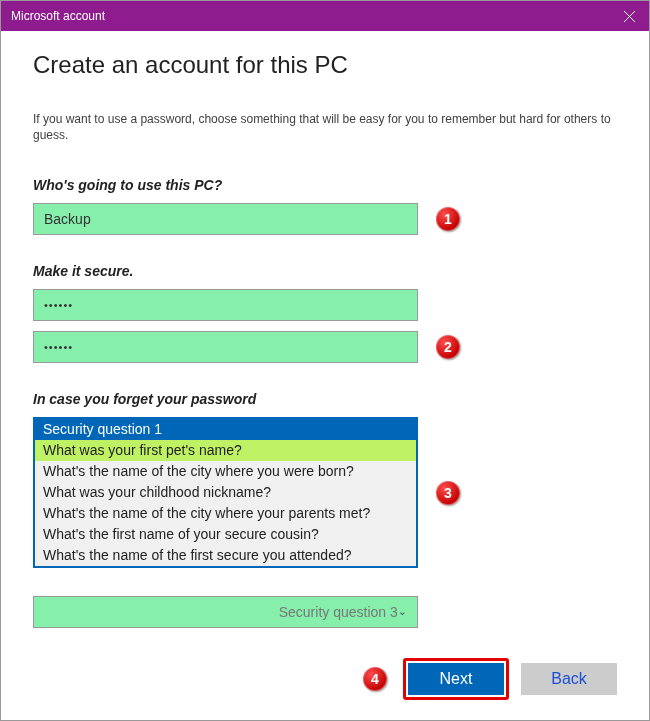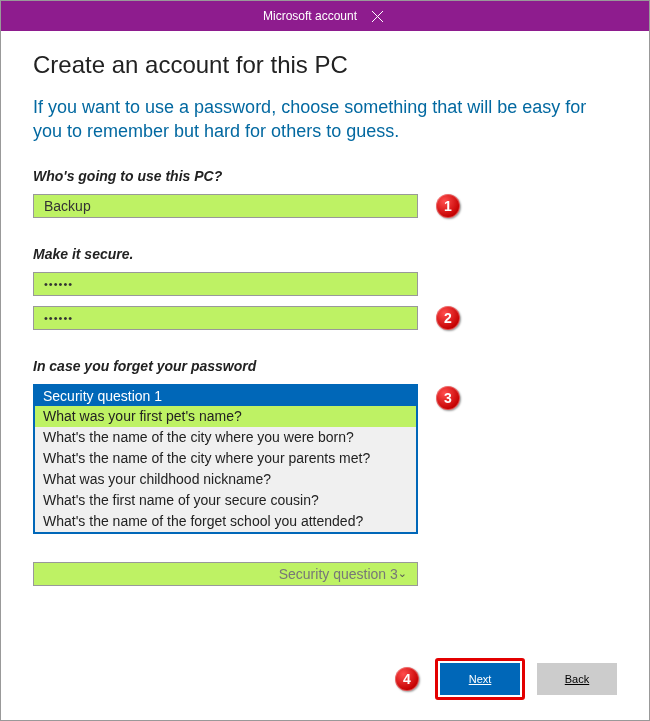--- a/index.html
+++ b/index.html
@@ -12,67 +12,67 @@
       border: 1px solid #999;
     }
     .titlebar {
       background: #8e1c8e;
       color: #fff;
       height: 30px;
       display: flex;
       align-items: center;
       padding: 0 10px;
       font-size: 12px;
-      justify-content: center;
+      justify-content: space-between;
     }
     .close-btn {
       width: 40px;
       height: 30px;
       display: flex;
       align-items: center;
       justify-content: center;
       font-size: 14px;
       margin-right: -10px;
     }
     .content {
       padding: 20px 32px 0 32px;
     }
     .page-title {
       font-size: 24px;
       font-weight: 400;
       color: #222;
-      margin-bottom: 16px;
+      margin-bottom: 32px;
     }
     .intro {
-      font-size: 18px;
-      color: #0369a1;
+      font-size: 12px;
+      color: #404040;
       line-height: 1.35;
-      margin-bottom: 24px;
+      margin-bottom: 34px;
     }
     .label {
       font-size: 14px;
       font-weight: 600;
       color: #222;
       margin-bottom: 10px;
       font-style: italic;
     }
     .field-row {
       display: flex;
       align-items: center;
       margin-bottom: 10px;
     }
     .text-input, .select-box {
       width: 385px;
-      height: 24px;
+      height: 32px;
       border: 1px solid #999;
       padding: 0 10px;
       font-size: 14px;
       font-family: inherit;
       color: #333;
-      background: #bef264;
+      background: #86efac;
     }
     .text-input::placeholder { color: #888; }
     .select-box {
       display: flex;
       align-items: center;
       justify-content: flex-end;
       color: #777;
     }
     .chev {
       font-size: 11px;
@@ -116,35 +116,34 @@
     }
     .footer {
       position: absolute;
       bottom: 20px;
       right: 32px;
       display: flex;
       align-items: center;
       gap: 12px;
     }
     .btn {
-      width: 80px;
+      width: 96px;
       height: 32px;
       border: none;
-      font-size: 11px;
+      font-size: 16px;
       font-family: inherit;
       cursor: pointer;
-      text-decoration: underline;
     }
     .btn-primary {
       background: #0067b8;
       color: #fff;
     }
     .btn-secondary {
       background: #ccc;
-      color: #000000;
+      color: #1d4ed8;
     }
     .highlight-box {
       border: 3px solid #e30000;
       border-radius: 3px;
       padding: 2px;
       display: inline-block;
     }
     .pw-dots {
       letter-spacing: 1px;
       font-size: 11px;
@@ -177,29 +176,29 @@
   <div class="field-row">
     <div class="text-input pw-dots" style="display:flex;align-items:center;">••••••</div>
   </div>
   <div class="field-row">
     <div class="text-input pw-dots" style="display:flex;align-items:center;">••••••</div>
     <div class="badge">2</div>
   </div>
 
   <div class="section-gap"></div>
   <div class="label">In case you forget your password</div>
-  <div class="field-row" style="align-items:flex-start;">
+  <div class="field-row" style="align-items:center;">
     <div class="dropdown-open">
       <div class="opt selected">Security question 1</div>
       <div class="opt hover">What was your first pet's name?</div>
       <div class="opt">What's the name of the city where you were born?</div>
+      <div class="opt">What was your childhood nickname?</div>
       <div class="opt">What's the name of the city where your parents met?</div>
-      <div class="opt">What was your childhood nickname?</div>
       <div class="opt">What's the first name of your secure cousin?</div>
-      <div class="opt">What's the name of the forget school you attended?</div>
+      <div class="opt">What's the name of the first secure you attended?</div>
     </div>
     <div class="badge" style="margin-top:2px;">3</div>
   </div>
 
   <div style="height:18px;"></div>
   <div class="field-row">
     <div class="select-box">
       <span>Security question 3</span>
       <span class="chev">⌄</span>
     </div>

